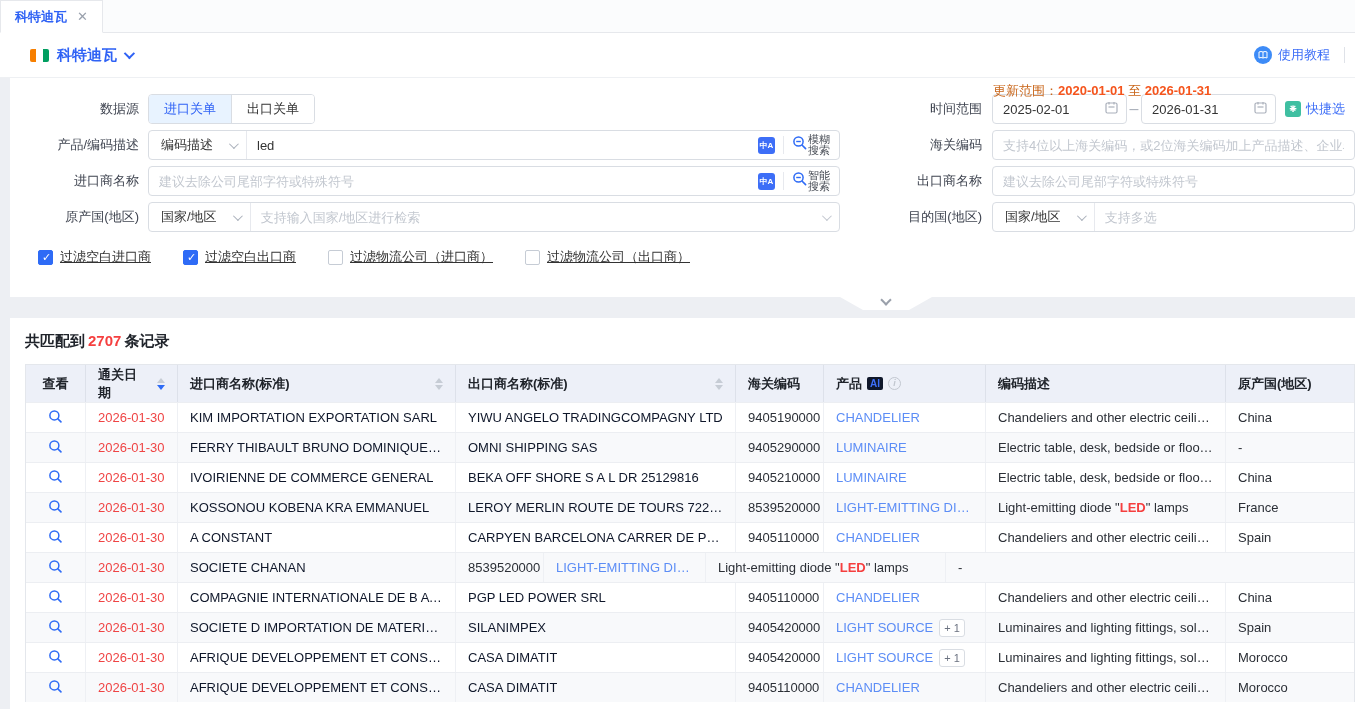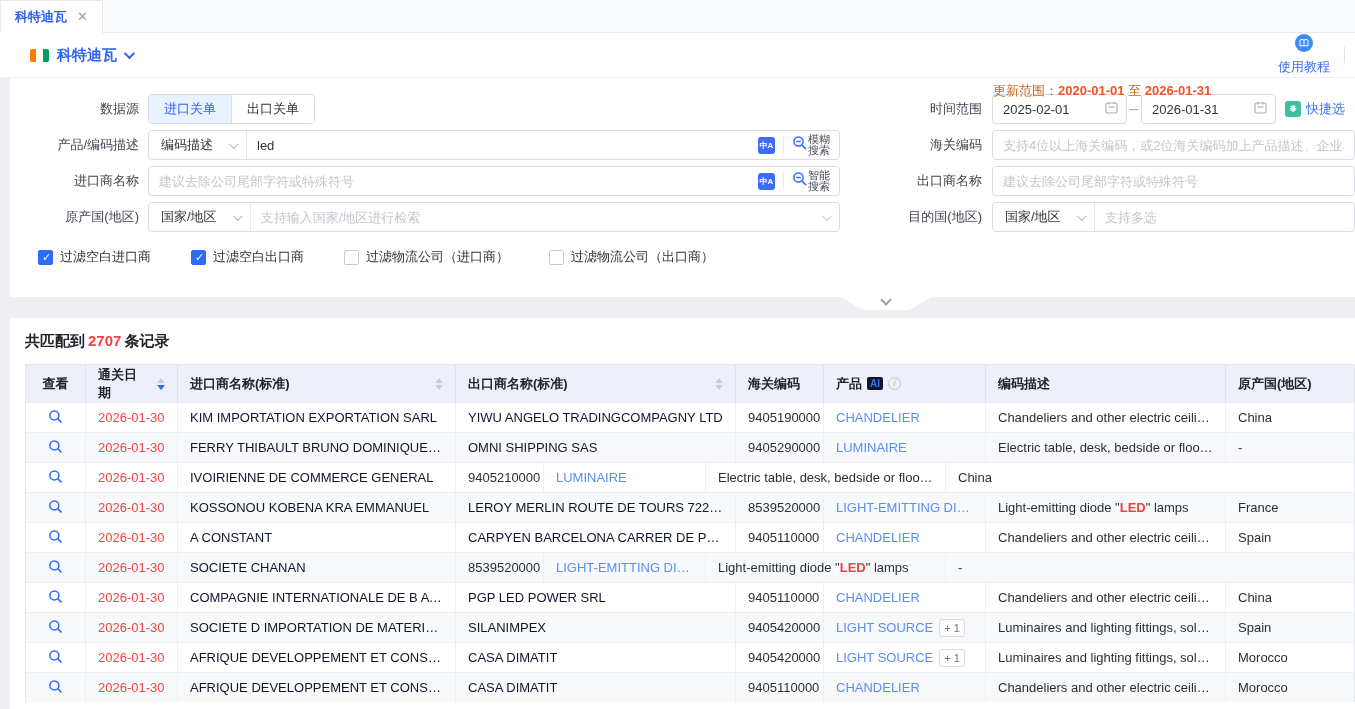--- a/index.html
+++ b/index.html
@@ -15,21 +15,21 @@
 
   
   .appheader { height:45px; background:#fff; border-bottom:1px solid #eef0f3;
                display:flex; align-items:center; padding:0 10px 0 30px; }
   .flag { width:19px; height:13px; display:flex; border-radius:2px; overflow:hidden; box-shadow:0 0 0 1px #eee inset; }
   .flag i { flex:1; display:block; }
   .flag .f1 { background:#f77f00; } .flag .f2 { background:#fff; } .flag .f3 { background:#009e60; }
   .country-name { color:#2f62f5; font-weight:bold; font-size:15px; margin:0 7px 0 8px; }
   .chev { width:8px; height:8px; border-right:2px solid #2f62f5; border-bottom:2px solid #2f62f5;
           transform:rotate(45deg) translateY(-2px); display:inline-block; }
-  .tutorial { margin-left:auto; display:flex; align-items:center; gap:6px; color:#3d6ef7; font-size:13px; cursor:pointer;flex-direction:column; }
+  .tutorial { margin-left:auto; display:flex; align-items:center; gap:6px; color:#3d6ef7; font-size:13px; cursor:pointer; }
   .tut-icon { width:18px; height:18px; border-radius:50%; background:#3d8bf7; display:flex; align-items:center; justify-content:center; }
   .hdr-divider { width:1px; height:16px; background:#dfe2e8; margin-left:14px; }
 
   .content { padding-left:10px; }
 
   
   .filter-card { position:relative; background:#fff; height:219px; padding-top:16px; }
   .frow { display:flex; align-items:center; height:30px; margin-bottom:6px; }
   .flabel { width:138px; text-align:right; padding-right:9px; font-size:13px; color:#3f4450; flex:none; }
   .lcontrol { width:692px; flex:none; display:flex; align-items:center; }
@@ -72,21 +72,21 @@
   .dinput .cal { margin-left:auto; }
   .ddash { width:14px; text-align:center; color:#aab0bb; flex:none; }
   .quick { display:flex; align-items:center; gap:5px; margin-left:9px; color:#3d6ef7; font-size:13px;
            white-space:nowrap; cursor:pointer; }
   .quick-icon { width:16px; height:16px; border-radius:3px; background:#3fbfa1; position:relative; flex:none; }
   .quick-icon::before { content:"+"; position:absolute; left:0; top:0; width:16px; height:16px;
                         color:#fff; font-size:13px; line-height:15px; text-align:center; font-weight:bold; }
   .quick-icon::after { content:"\00D7"; position:absolute; left:0; top:0; width:16px; height:16px;
                        color:#fff; font-size:11px; line-height:15px; text-align:center; font-weight:bold; }
 
-  .cbrow { display:flex; align-items:center; gap:40px; margin:16px 0 0 28px; height:18px; }
+  .cbrow { display:flex; align-items:center; gap:32px; margin:16px 0 0 28px; height:18px;text-decoration:underline; }
   .cbitem { display:flex; align-items:center; gap:7px; font-size:13px; color:#333; cursor:pointer; }
   .cb { width:15px; height:15px; border-radius:2px; border:1px solid #c6ccd5; background:#fff;
         position:relative; flex:none; }
   .cb.checked { background:#2e6bf6; border-color:#2e6bf6; }
   .cb.checked::after { content:"\2713"; position:absolute; left:0; top:-1px; width:15px; height:15px;
                        color:#fff; font-size:11px; line-height:15px; text-align:center; font-weight:bold; }
 
   .collapse-handle { position:absolute; bottom:-13px; left:830px; width:92px; height:13px; background:#fff;
                      clip-path:polygon(0 0,100% 0,75% 100%,25% 100%); display:flex; justify-content:center;
                      align-items:flex-start; cursor:pointer; }
@@ -434,20 +434,23 @@
                   <line x1="10.4" y1="10.4" x2="13.8" y2="13.8" stroke="#2e6bf6" stroke-width="1.8" stroke-linecap="round"></line>
                 </svg>
       </span>
     </div>
     <div class="td c-date">
               <span class="dateval">2026-01-30</span>
             </div>
     <div class="td c-importer">
               <span class="link">IVOIRIENNE DE COMMERCE GENERAL</span>
             </div>
+    <div class="td c-exporter">
+              <span class="link">BEKA OFF SHORE S A L DR 25129816</span>
+            </div>
     <div class="td c-hs">
               <span class="hsval">9405210000</span>
             </div>
     <div class="td c-product">
       <span class="plink">LUMINAIRE</span>
 
     </div>
     <div class="td c-desc">
               <span class="desc-wrap"><span>Electric table, desk, bedside or floor-...</span></span>
             </div>

